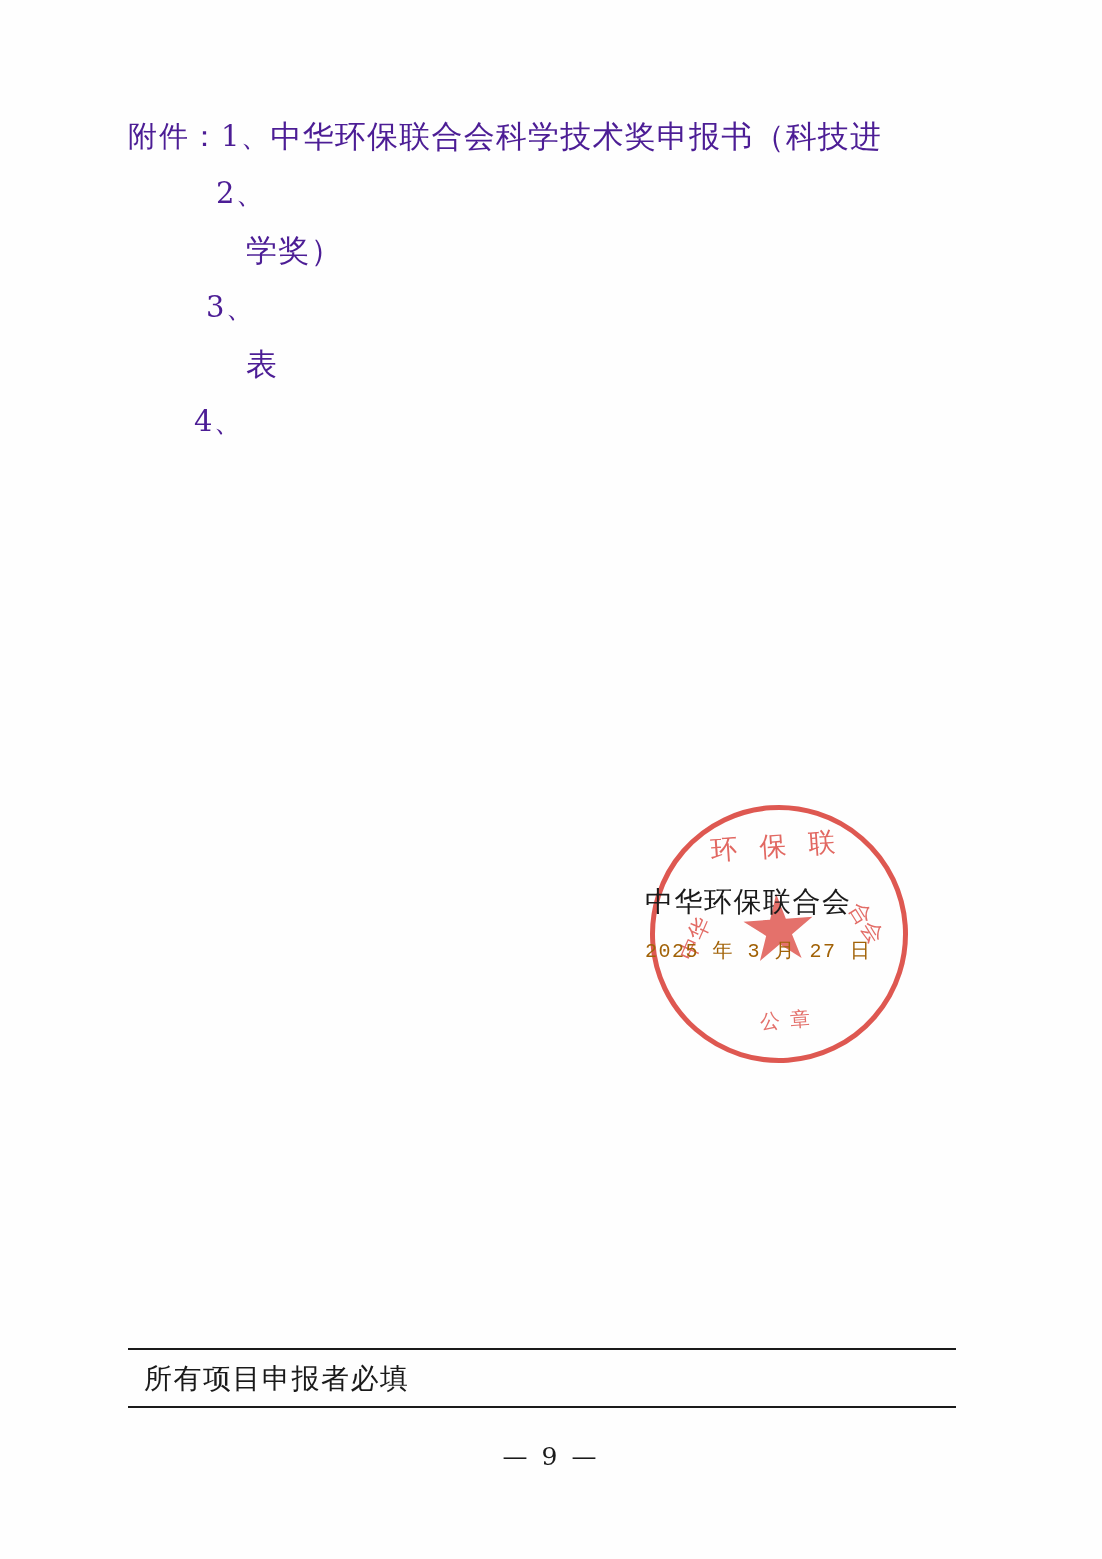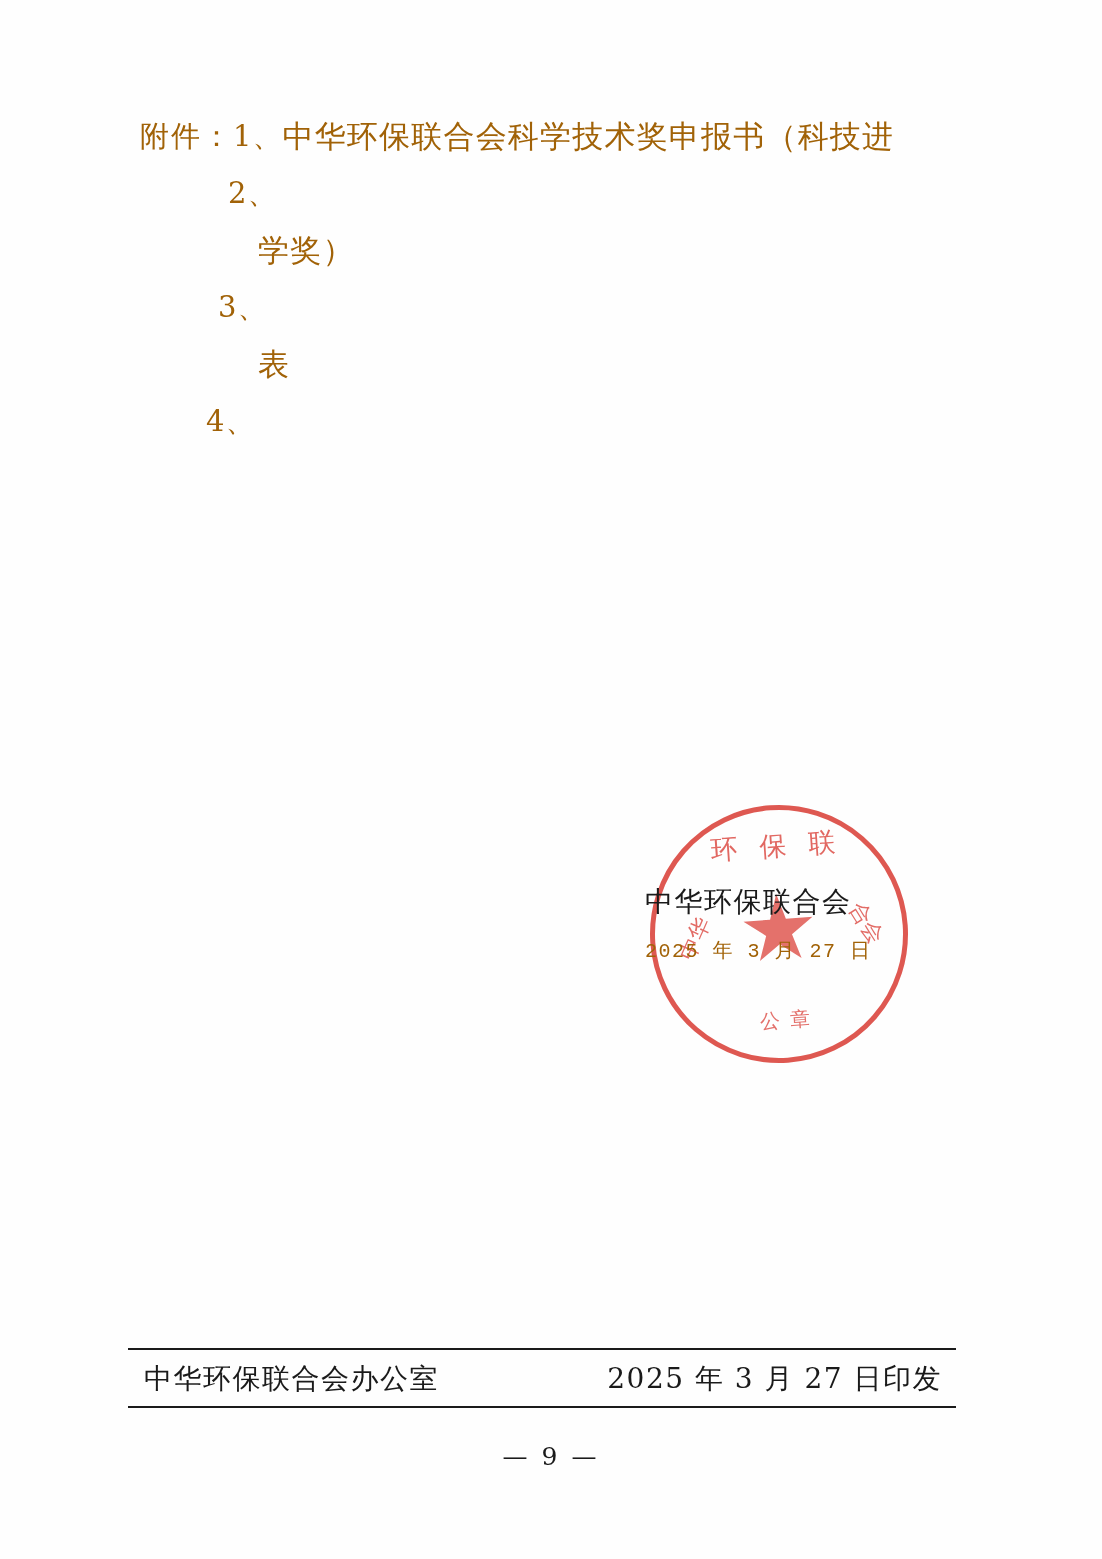--- a/index.html
+++ b/index.html
@@ -27,22 +27,21 @@
     top: 108px;
     width: 850px;
   }
   .att-line {
     display: flex;
     align-items: center;
     font-size: 29px;
     line-height: 57px;
     letter-spacing: 1.2px;
     white-space: nowrap;
-    color: #a16207;
-    margin-left: 12px;
+    color: #4c1d95;
   }
   .att-label {
     font-size: 29px;
     letter-spacing: 2px;
   }
   .att-num {
     font-size: 29px;
     letter-spacing: 1px;
   }
   .att-text {
@@ -222,21 +221,20 @@
   </div>
 
   <div class="signature">
     <div class="sig-org">中华环保联合会</div>
     <div class="sig-date">2025 年 3 月 27 日</div>
   </div>
 
   <div class="footer">
     <div class="footer-rule-top"></div>
     <div class="footer-row">
-      <span>中华环保联合会办公室</span>
-      <span>2025 年 3 月 27 日印发</span>
+      <span>所有项目申报者必填</span>
     </div>
     <div class="footer-rule-bottom"></div>
   </div>
 
   <div class="page-number">— 9 —</div>
 
 </div>
 
 </body></html>

